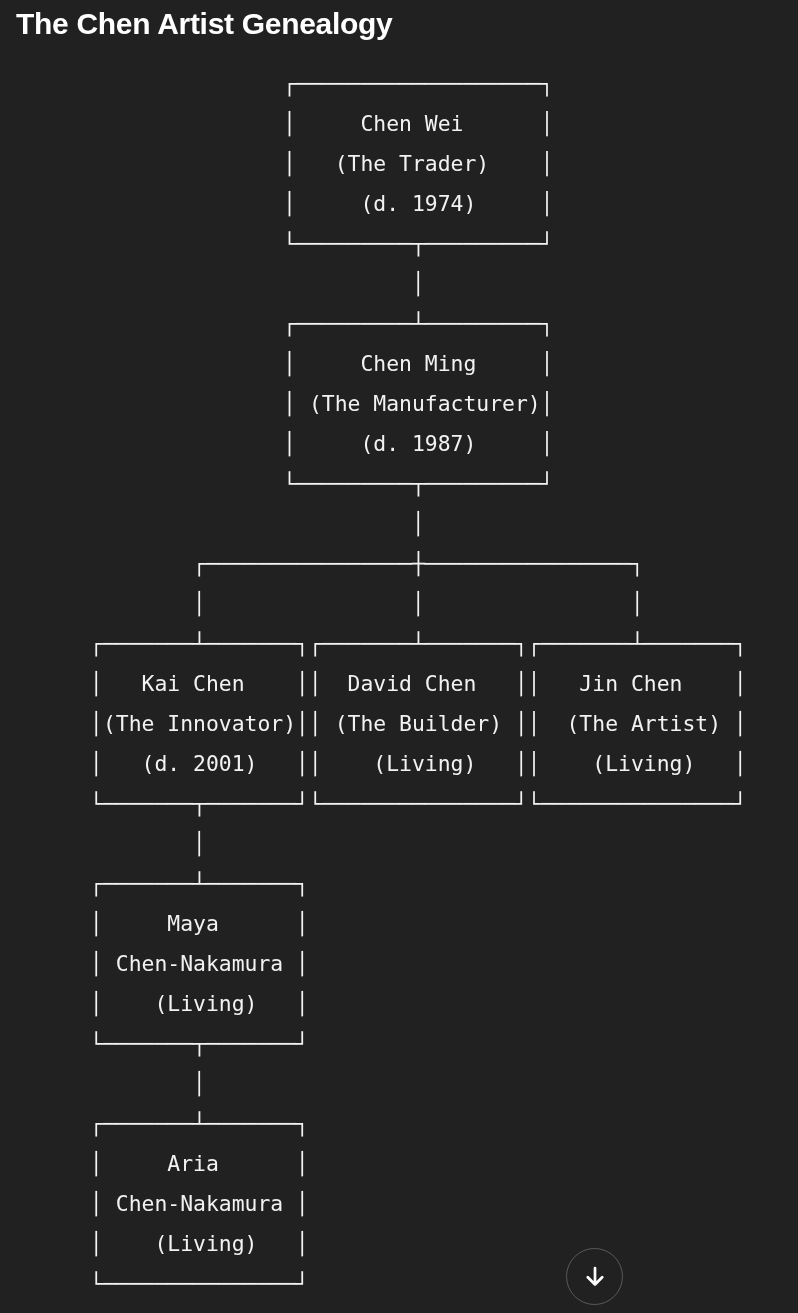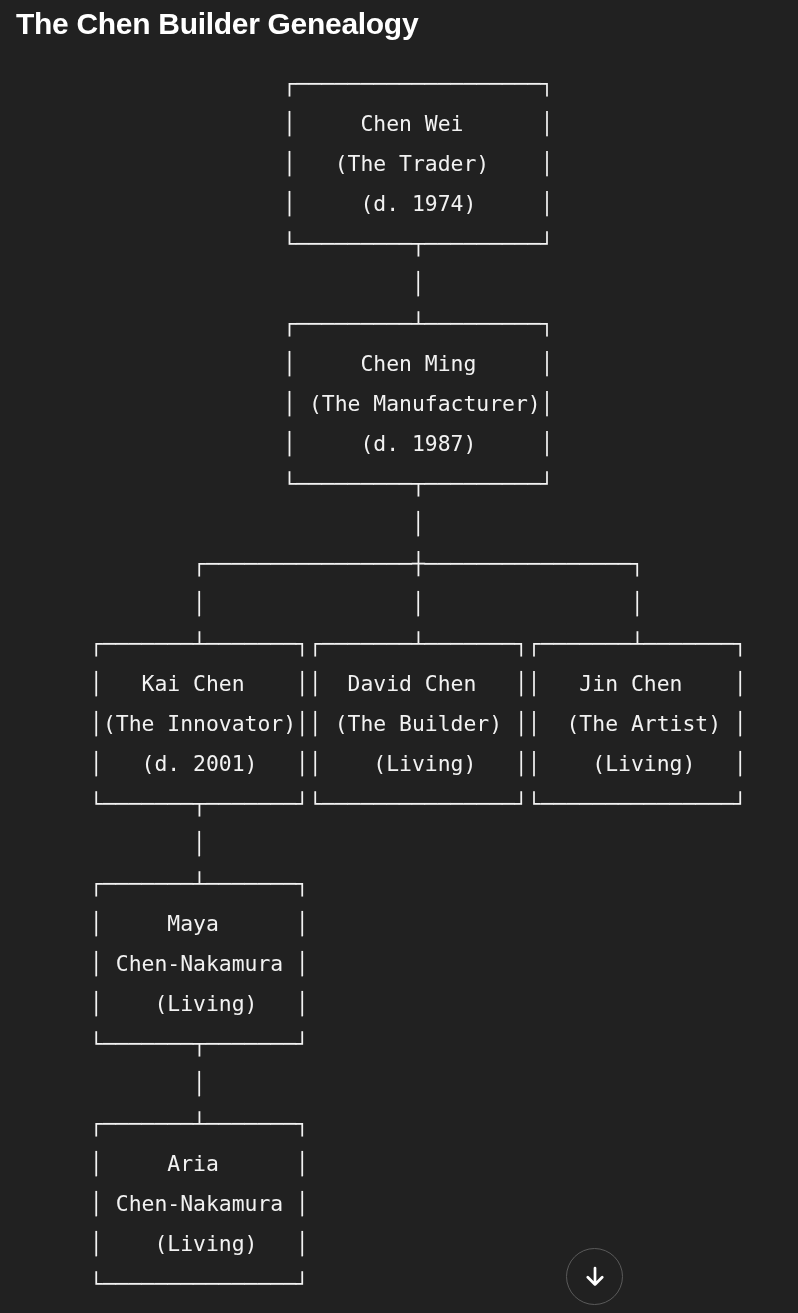--- a/index.html
+++ b/index.html
@@ -54,21 +54,21 @@
     justify-content: center;
     cursor: pointer;
   }
   .scroll-btn svg {
     display: block;
   }
 </style>
 </head>
 <body>
 
-<h1 class="page-title">The Chen Builder Genealogy</h1>
+<h1 class="page-title">The Chen Artist Genealogy</h1>
 
 <pre class="tree">               ┌───────────────────┐
                │     Chen Wei      │
                │   (The Trader)    │
                │     (d. 1974)     │
                └─────────┬─────────┘
                          │
                ┌─────────┴─────────┐
                │     Chen Ming     │
                │ (The Manufacturer)│

